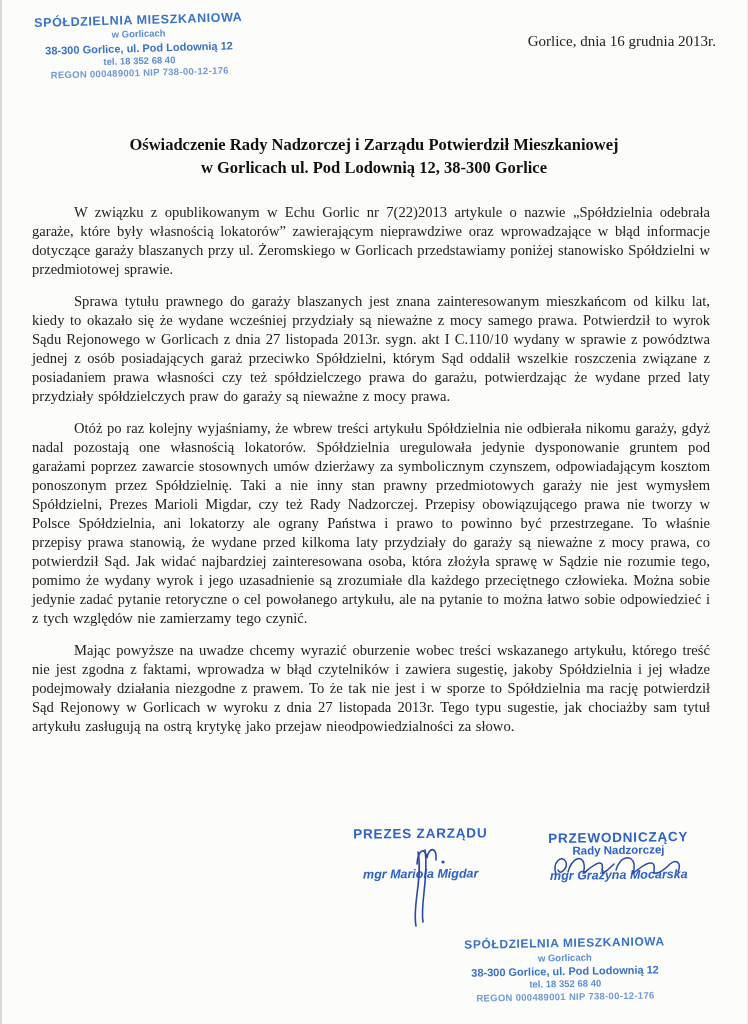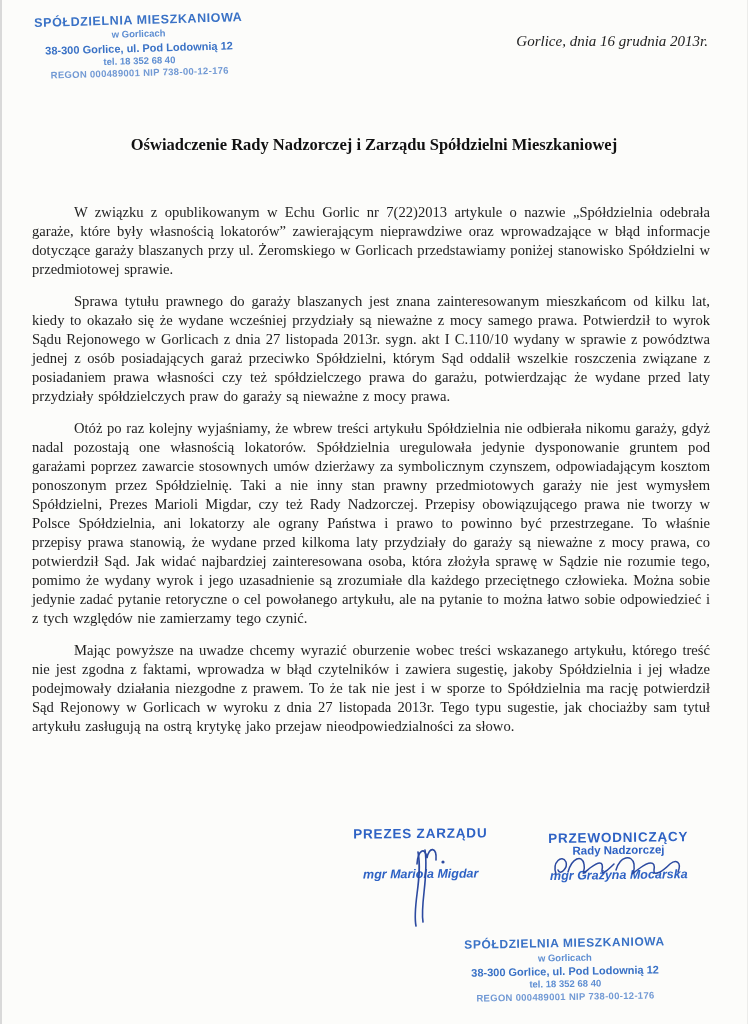--- a/index.html
+++ b/index.html
@@ -44,23 +44,22 @@
   .stamp .s2 { font-size: 9.5px;  font-weight: bold; color: #5e8ed2; }
   .stamp .s3 { font-size: 11px;   font-weight: bold; }
   .stamp .s4 { font-size: 9.5px;  font-weight: bold; color: #5e8ed2; }
   .stamp .s5 { font-size: 9.5px;  font-weight: bold; color: #7199d4; letter-spacing: .3px; }
   .stamp-bottom .s1 { font-size: 12px; }
 
   
   .date-line {
     position: absolute;
     top: 33px;
-    right: 40px;
+    right: 32px;
     font-size: 15px;
-    font-style: italic;
   }
 
   
   .doc-title {
     position: absolute;
     top: 133px;
     left: 0;
     width: 100%;
     text-align: center;
     font-weight: bold;
@@ -128,21 +127,22 @@
     <div class="s1">SPÓŁDZIELNIA MIESZKANIOWA</div>
     <div class="s2">w Gorlicach</div>
     <div class="s3">38-300 Gorlice, ul. Pod Lodownią 12</div>
     <div class="s4">tel. 18 352 68 40</div>
     <div class="s5">REGON 000489001 NIP 738-00-12-176</div>
   </div>
 
   <div class="date-line">Gorlice, dnia 16 grudnia 2013r.</div>
 
   <div class="doc-title">
-    <div>Oświadczenie Rady Nadzorczej i Zarządu Spółdzielni Mieszkaniowej</div>
+    <div>Oświadczenie Rady Nadzorczej i Zarządu Potwierdził Mieszkaniowej</div>
+    <div>w Gorlicach  ul. Pod Lodownią 12, 38-300 Gorlice</div>
   </div>
 
   <div class="body-text">
     <p>W związku z opublikowanym w Echu Gorlic nr 7(22)2013 artykule o nazwie „Spółdzielnia odebrała garaże, które były własnością lokatorów” zawierającym nieprawdziwe oraz wprowadzające w błąd informacje dotyczące garaży blaszanych przy ul. Żeromskiego w Gorlicach przedstawiamy poniżej stanowisko Spółdzielni w przedmiotowej sprawie.</p>
     <p>Sprawa tytułu prawnego do garaży blaszanych jest znana zainteresowanym mieszkańcom od kilku lat, kiedy to okazało się że wydane wcześniej przydziały są nieważne z mocy samego prawa. Potwierdził to wyrok Sądu Rejonowego w Gorlicach z dnia 27 listopada 2013r. sygn. akt I C.110/10 wydany w sprawie z powództwa jednej z osób posiadających garaż przeciwko Spółdzielni, którym Sąd oddalił wszelkie roszczenia związane z posiadaniem prawa własności czy też spółdzielczego prawa do garażu, potwierdzając że wydane przed laty przydziały spółdzielczych praw do garaży są nieważne z mocy prawa.</p>
     <p>Otóż po raz kolejny wyjaśniamy, że wbrew treści artykułu Spółdzielnia nie odbierała nikomu garaży, gdyż nadal pozostają one własnością lokatorów. Spółdzielnia uregulowała jedynie dysponowanie gruntem pod garażami poprzez zawarcie stosownych umów dzierżawy za symbolicznym czynszem, odpowiadającym kosztom ponoszonym przez Spółdzielnię. Taki a nie inny stan prawny przedmiotowych garaży nie jest wymysłem Spółdzielni, Prezes Marioli Migdar, czy też Rady Nadzorczej. Przepisy obowiązującego prawa nie tworzy w Polsce Spółdzielnia, ani lokatorzy ale ograny Państwa i prawo to powinno być przestrzegane. To właśnie przepisy prawa stanowią, że wydane przed kilkoma laty przydziały do garaży są nieważne z mocy prawa, co potwierdził Sąd. Jak widać najbardziej zainteresowana osoba, która złożyła sprawę w Sądzie nie rozumie tego, pomimo że wydany wyrok i jego uzasadnienie są zrozumiałe dla każdego przeciętnego człowieka. Można sobie jedynie zadać pytanie retoryczne o cel powołanego artykułu, ale na pytanie to można łatwo sobie odpowiedzieć i z tych względów nie zamierzamy tego czynić.</p>
     <p>Mając powyższe na uwadze chcemy wyrazić oburzenie wobec treści wskazanego artykułu, którego treść nie jest zgodna z faktami, wprowadza w błąd czytelników i zawiera sugestię, jakoby Spółdzielnia i jej władze podejmowały działania niezgodne z prawem. To że tak nie jest i w sporze to Spółdzielnia ma rację potwierdził Sąd Rejonowy w Gorlicach w wyroku z dnia 27 listopada 2013r. Tego typu sugestie, jak chociażby sam tytuł artykułu zasługują na ostrą krytykę jako przejaw nieodpowiedzialności za słowo.</p>
   </div>
 
   <div class="sig-block sig-left">

